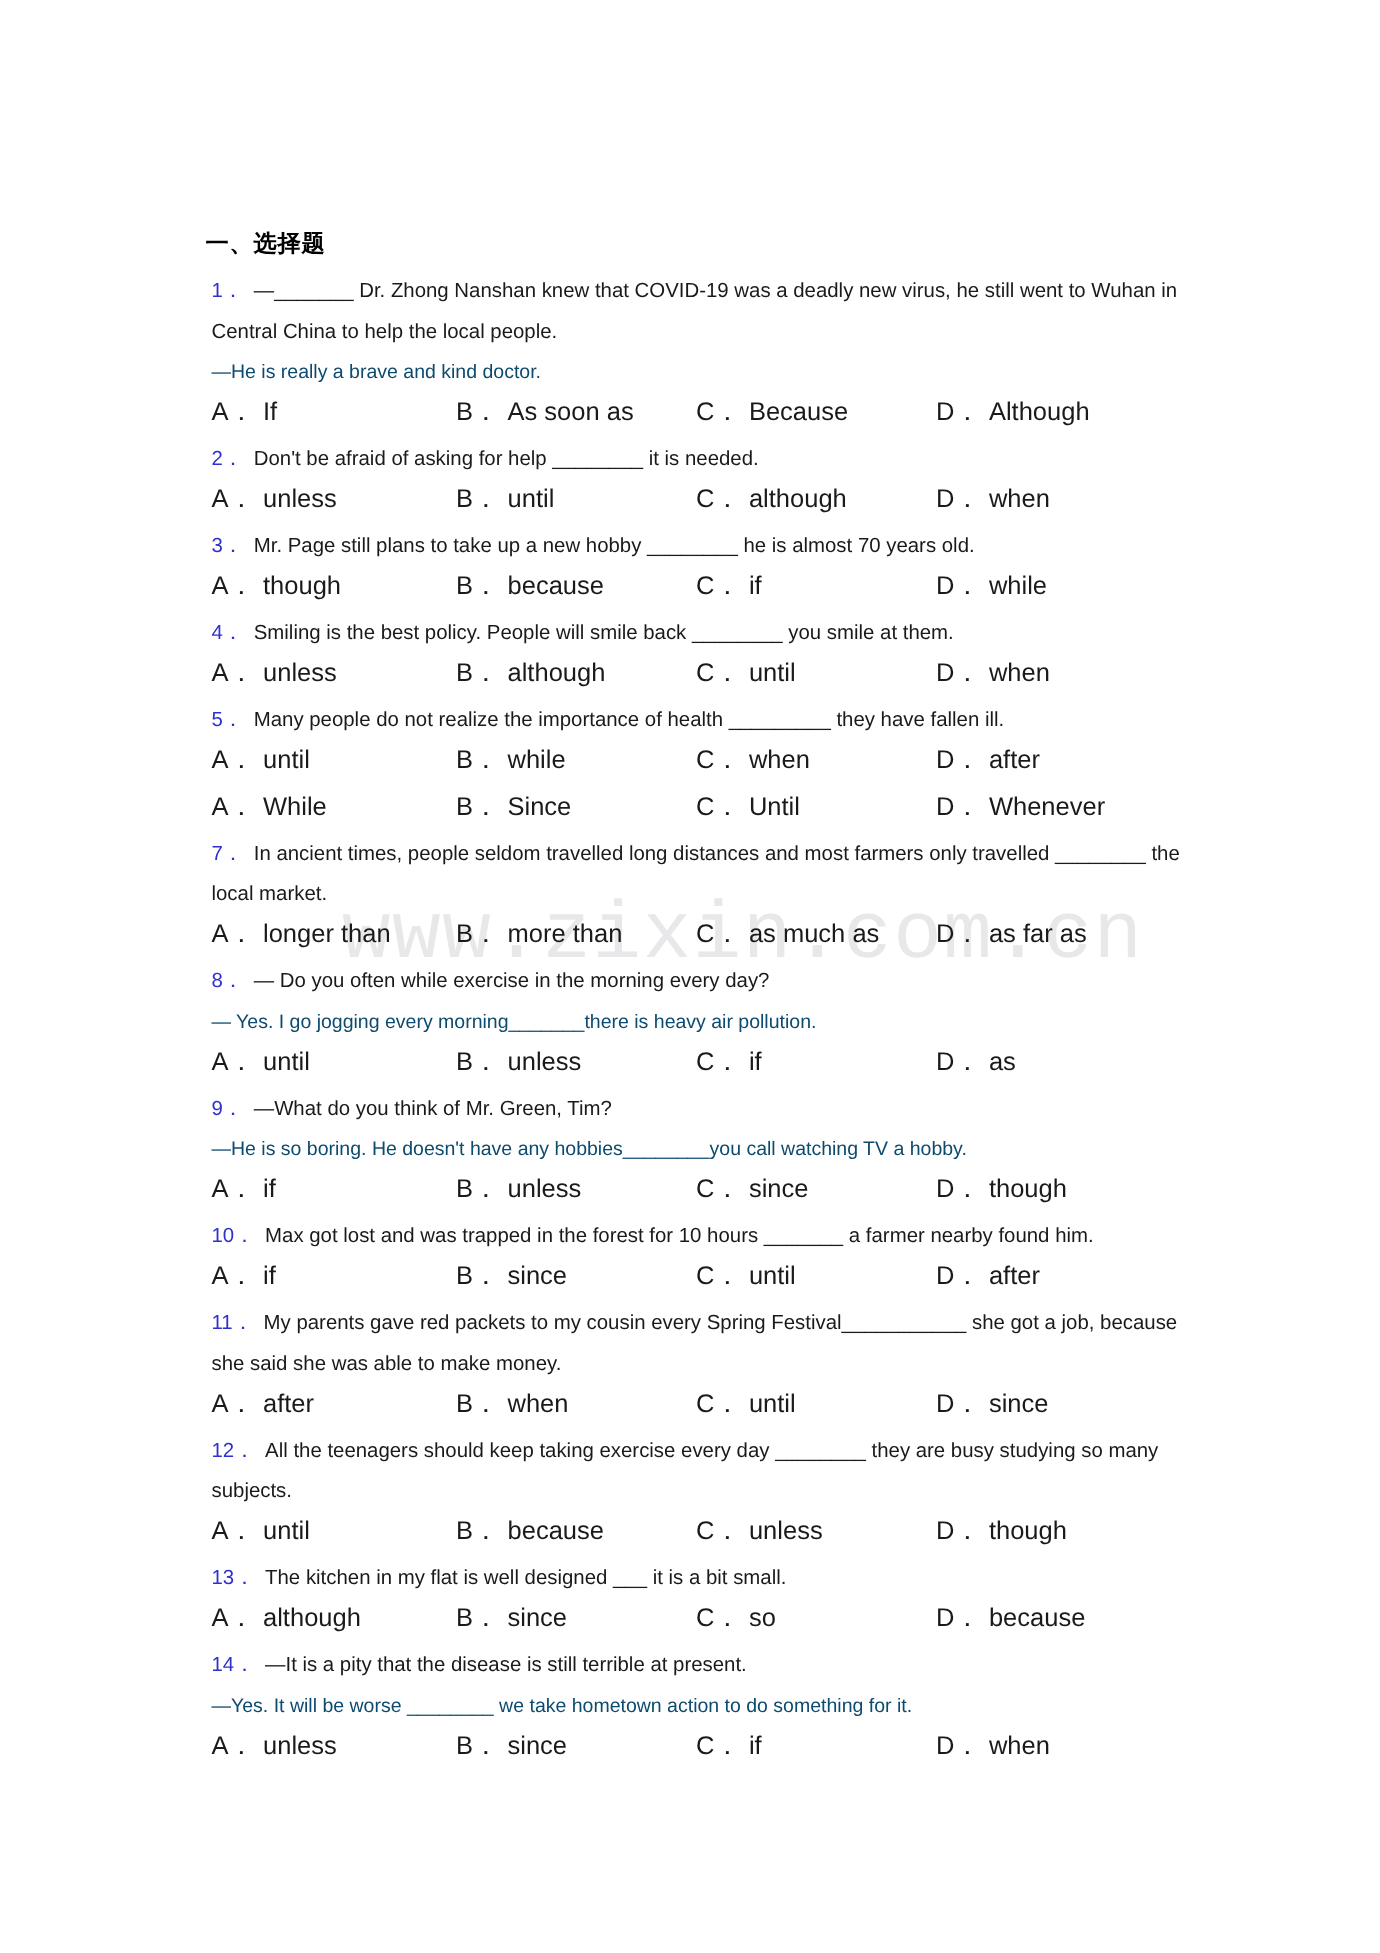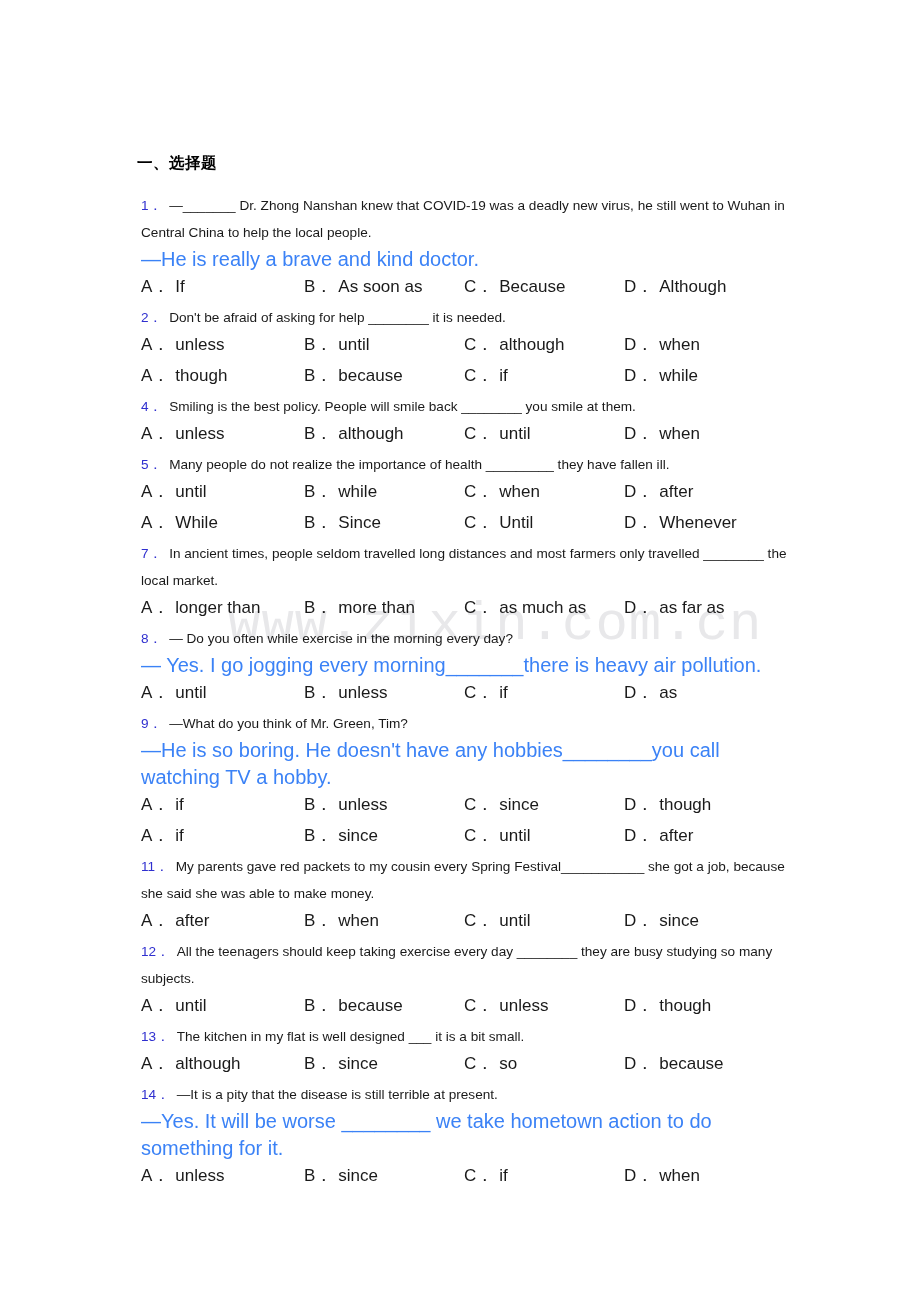--- a/index.html
+++ b/index.html
@@ -41,21 +41,21 @@
     position: absolute;
     left: 137px;
     top: 152px;
     width: 658px;
     z-index: 2;
   }
 
   h1.section-heading {
     font-size: 15.5px;
     font-weight: bold;
-    margin: 0 0 18px 0;
+    margin: 0 0 6px 0;
     padding: 0;
     line-height: 22px;
     color: #000000;
     letter-spacing: 0.5px;
   }
 
   .question-block {
     margin: 4px;
     padding: 0;
   }
@@ -98,23 +98,23 @@
 
   .opt-ltr {
     letter-spacing: 0px;
   }
   .opt-gap {
     display: inline-block;
     width: 6px;
   }
 
   .cont {
-    font-size: 20px;
+    font-size: 13px;
     line-height: 27px;
-    color: #3b82f6;
+    color: #0c4a6e;
   }
 </style>
 </head>
 <body>
 
 <div id="watermark">www.zixin.com.cn</div>
 
 <div id="page">
   <h1 class="section-heading">一、选择题</h1>
   <div id="questions-container">
@@ -131,20 +131,21 @@
       <div class="question-block">
         <div class="qline"><span class="qnum">2．</span><span class="qnum-sp"></span><span>Don't be afraid of asking for help ________ it is needed.</span></div>
         <div class="optline">
           <span class="opt opt-a"><span class="opt-ltr">A．</span><span class="opt-gap"></span><span>unless</span></span>
           <span class="opt opt-b"><span class="opt-ltr">B．</span><span class="opt-gap"></span><span>until</span></span>
           <span class="opt opt-c"><span class="opt-ltr">C．</span><span class="opt-gap"></span><span>although</span></span>
           <span class="opt opt-d"><span class="opt-ltr">D．</span><span class="opt-gap"></span><span>when</span></span>
         </div>
       </div>
       <div class="question-block">
+        <div class="qline"><span class="qnum">3．</span><span class="qnum-sp"></span><span>Mr. Page still plans to take up a new hobby ________ he is almost 70 years old.</span></div>
         <div class="optline">
           <span class="opt opt-a"><span class="opt-ltr">A．</span><span class="opt-gap"></span><span>though</span></span>
           <span class="opt opt-b"><span class="opt-ltr">B．</span><span class="opt-gap"></span><span>because</span></span>
           <span class="opt opt-c"><span class="opt-ltr">C．</span><span class="opt-gap"></span><span>if</span></span>
           <span class="opt opt-d"><span class="opt-ltr">D．</span><span class="opt-gap"></span><span>while</span></span>
         </div>
       </div>
       <div class="question-block">
         <div class="qline"><span class="qnum">4．</span><span class="qnum-sp"></span><span>Smiling is the best policy. People will smile back ________ you smile at them.</span></div>
         <div class="optline">
@@ -194,20 +195,21 @@
         <div class="qline"><span class="qnum">9．</span><span class="qnum-sp"></span><span>—What do you think of Mr. Green, Tim?</span></div>
         <div class="cont">—He is so boring. He doesn't have any hobbies________you call watching TV a hobby.</div>
         <div class="optline">
           <span class="opt opt-a"><span class="opt-ltr">A．</span><span class="opt-gap"></span><span>if</span></span>
           <span class="opt opt-b"><span class="opt-ltr">B．</span><span class="opt-gap"></span><span>unless</span></span>
           <span class="opt opt-c"><span class="opt-ltr">C．</span><span class="opt-gap"></span><span>since</span></span>
           <span class="opt opt-d"><span class="opt-ltr">D．</span><span class="opt-gap"></span><span>though</span></span>
         </div>
       </div>
       <div class="question-block">
+        <div class="qline"><span class="qnum">10．</span><span class="qnum-sp"></span><span>Max got lost and was trapped in the forest for 10 hours _______ a farmer nearby found him.</span></div>
         <div class="optline">
           <span class="opt opt-a"><span class="opt-ltr">A．</span><span class="opt-gap"></span><span>if</span></span>
           <span class="opt opt-b"><span class="opt-ltr">B．</span><span class="opt-gap"></span><span>since</span></span>
           <span class="opt opt-c"><span class="opt-ltr">C．</span><span class="opt-gap"></span><span>until</span></span>
           <span class="opt opt-d"><span class="opt-ltr">D．</span><span class="opt-gap"></span><span>after</span></span>
         </div>
       </div>
       <div class="question-block">
         <div class="qline"><span class="qnum">11．</span><span class="qnum-sp"></span><span>My parents gave red packets to my cousin every Spring Festival___________ she got a job, because she said she was able to make money.</span></div>
         <div class="optline">

